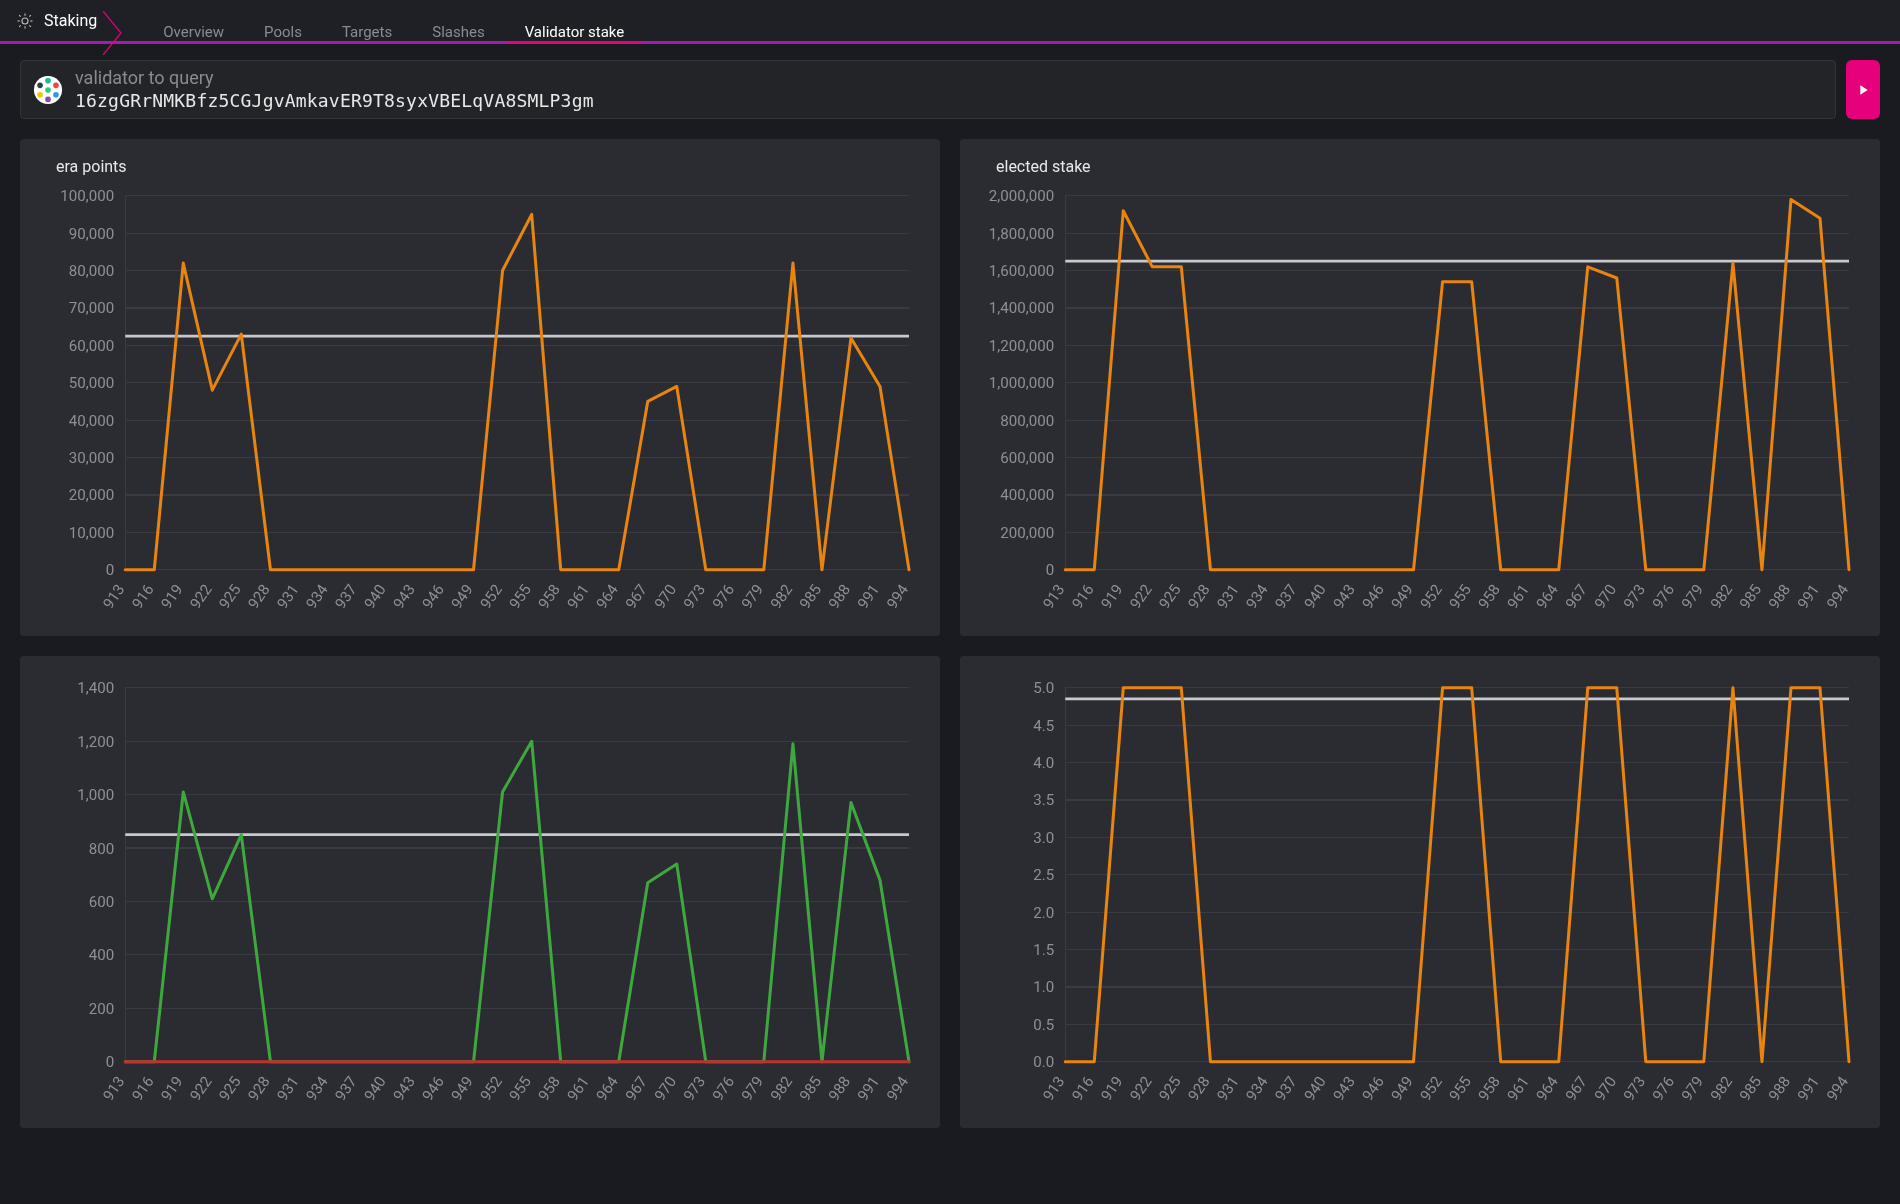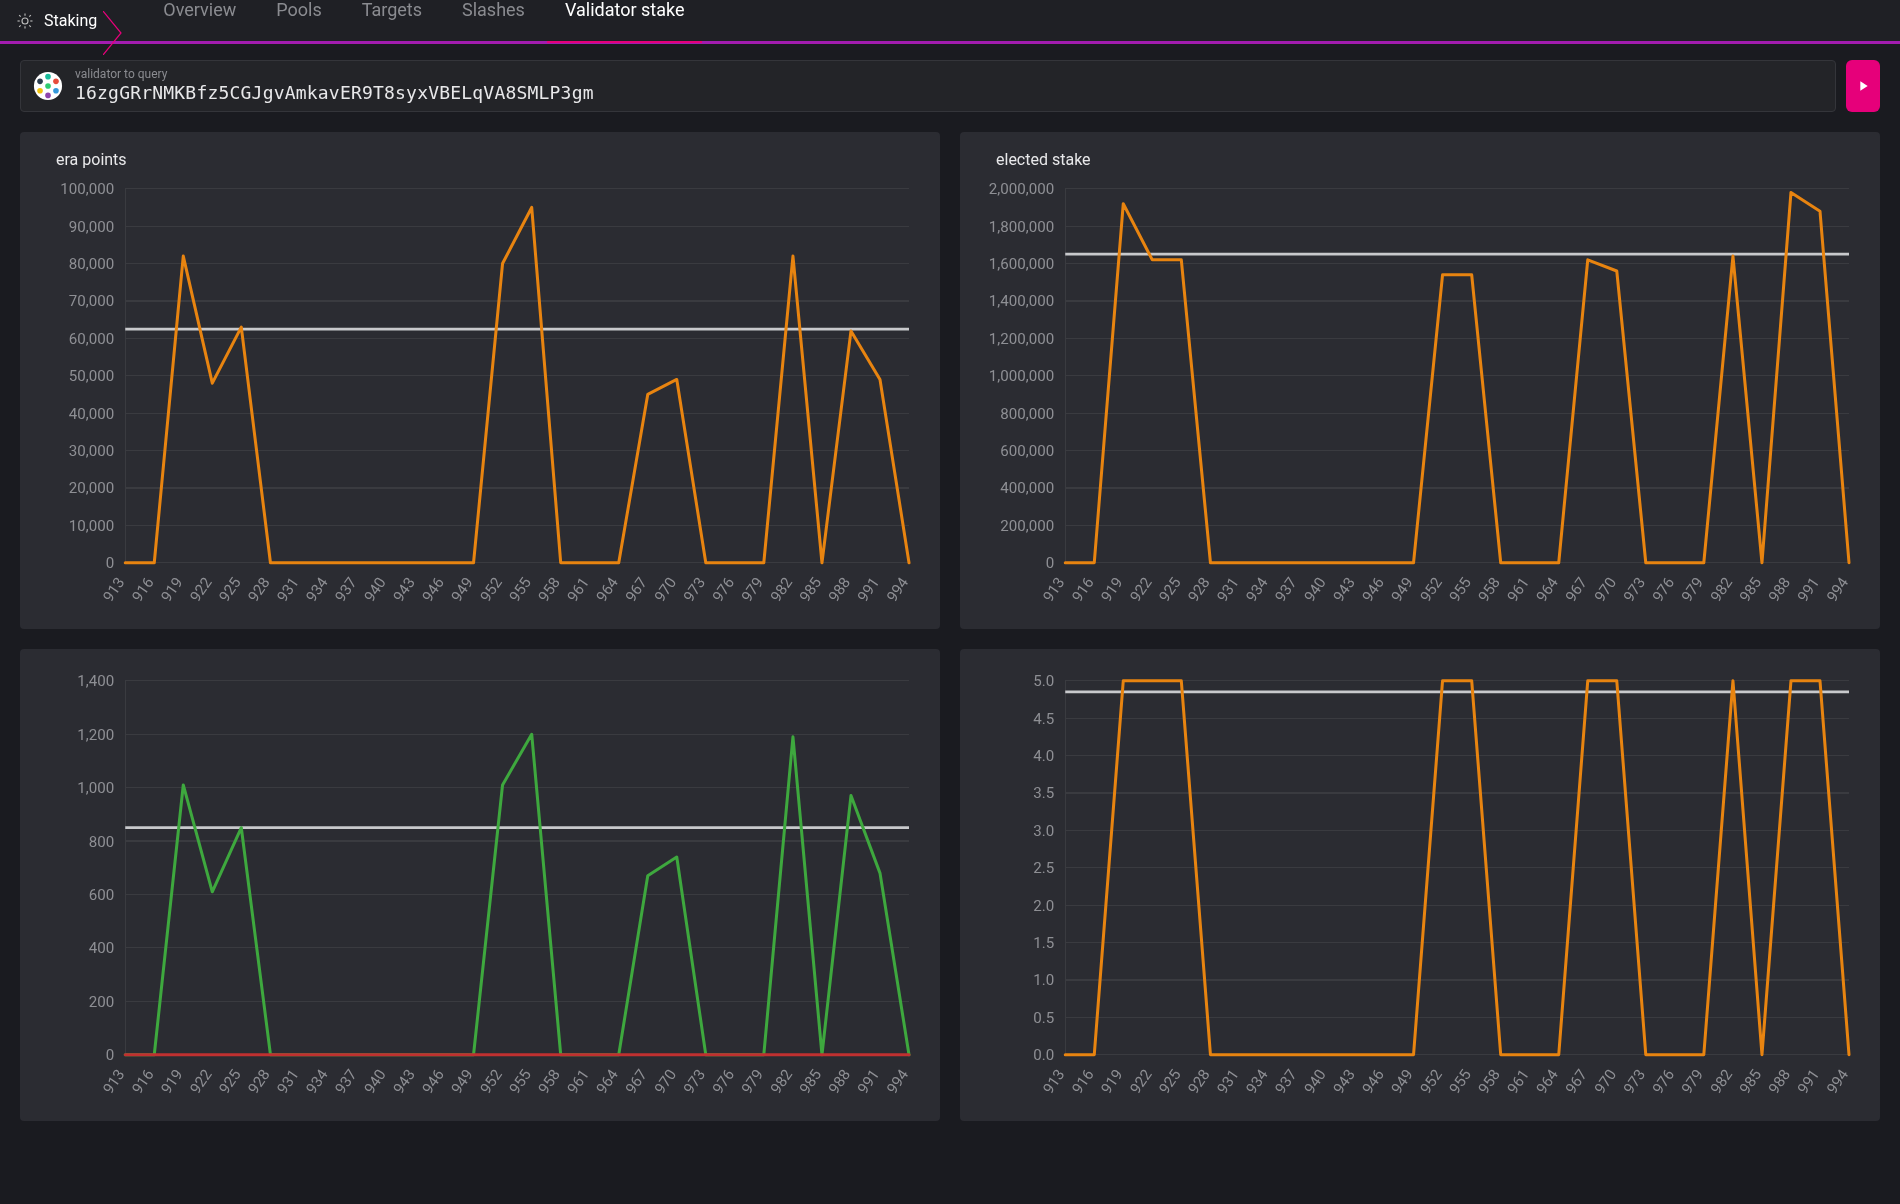--- a/index.html
+++ b/index.html
@@ -50,23 +50,23 @@
   }
   .brand-divider {
     position: absolute;
     right: 0; top: 0; bottom: 0;
     width: 22px;
   }
   .tabs { display: flex; gap: 4px; margin-left: 20px; }
   .tab {
     padding: 0 18px;
     height: 44px;
-    display: flex; align-items: flex-start;
+    display: flex; align-items: flex-end;
     color: var(--text-dim);
-    font-size: 18px;
+    font-size: 15px;
     border-bottom: 2px solid transparent;
     cursor: pointer;
   }
   .tab.active {
     color: #fff;
     border-bottom-color: var(--pink);
   }
   
   .query-row {
     display: flex;
@@ -81,21 +81,21 @@
     border-radius: 4px;
     display: flex;
     align-items: center;
     gap: 12px;
     padding: 6px 12px;
   }
   .identicon {
     width: 30px; height: 30px; flex: 0 0 30px;
   }
   .query-text { display: flex; flex-direction: column; line-height: 1.25; }
-  .query-label { font-size: 12px; color: var(--text-dim); }
+  .query-label { font-size: 18px; color: var(--text-dim); }
   .query-value { font-size: 18px; color: #e8e8ea; font-family: ui-monospace, Menlo, Consolas, monospace; letter-spacing: 0.2px; }
   .run-btn {
     width: 34px;
     background: var(--pink);
     border-radius: 6px;
     display: flex; align-items: center; justify-content: center;
     color: #fff;
     cursor: pointer;
   }
   

